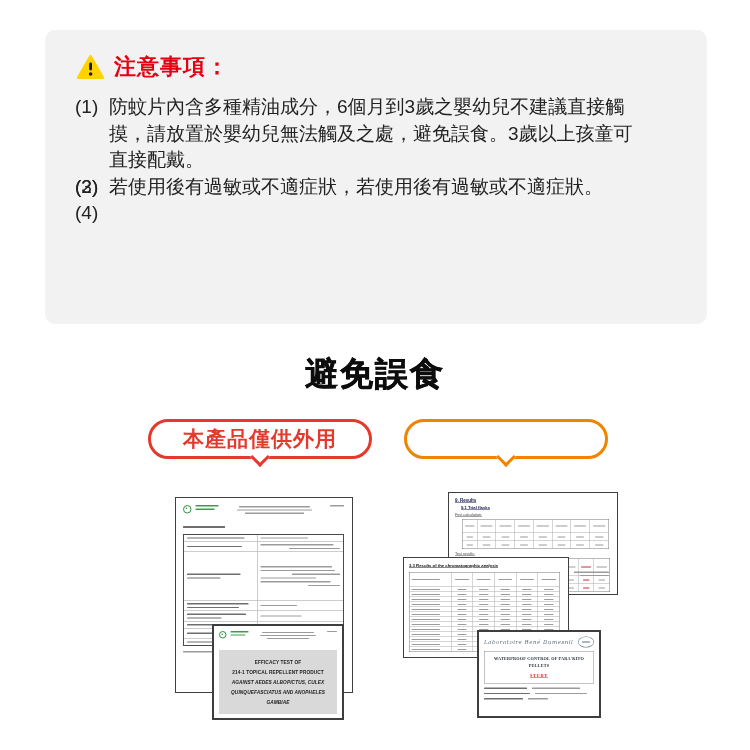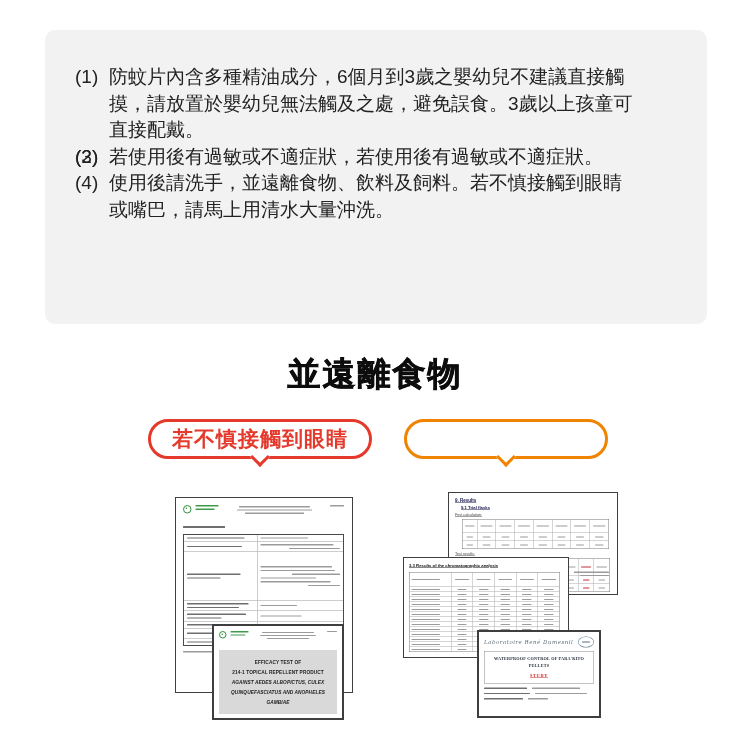--- a/index.html
+++ b/index.html
@@ -96,46 +96,54 @@
   .wp-box{border:1.2px solid #888;margin-top:7px;padding:8px 6px 9px;text-align:center;}
   .wp-title{font-family:"Liberation Serif",serif;font-size:8.5px;font-weight:700;color:#1d2736;letter-spacing:.4px;line-height:1.6;}
   .wp-study{display:inline-block;margin-top:7px;font-size:8.5px;font-weight:700;color:#cc1f1f;text-decoration:underline;letter-spacing:1.5px;font-family:"Liberation Serif",serif;}
   .kv{display:flex;align-items:center;gap:10px;margin-top:8px;}
   .notes{position:absolute;right:14px;bottom:34px;display:flex;flex-direction:column;gap:4px;align-items:flex-end;}
 </style>
 </head>
 <body>
 
 <div class="notice">
+  <div class="notice-head">
+    <span>
+      <svg width="27" height="25" viewBox="0 0 27 25">
+        <path d="M13.5 1.5 L25.5 22.5 H1.5 Z" fill="#ffd200" stroke="#ffd200" stroke-width="3" stroke-linejoin="round"></path>
+        <rect x="12.2" y="7.5" width="2.8" height="8" rx="1.4" fill="#181818"></rect>
+        <circle cx="13.6" cy="19" r="1.8" fill="#181818"></circle>
+      </svg>
+    </span>
+    <span class="notice-title">注意事項：</span>
+  </div>
   <div class="notice-list">
     <div class="notice-item">
       <span class="num">(1)</span>
       <span class="txt">防蚊片內含多種精油成分，6個月到3歲之嬰幼兒不建議直接觸
 摸，請放置於嬰幼兒無法觸及之處，避免誤食。3歲以上孩童可
 直接配戴。</span>
     </div>
     <div class="notice-item">
       <span class="num">(2)</span>
     </div>
     <div class="notice-item">
       <span class="num">(3)</span>
       <span class="txt">若使用後有過敏或不適症狀，若使用後有過敏或不適症狀。</span>
     </div>
     <div class="notice-item">
       <span class="num">(4)</span>
-      <span class="txt">使用後請洗手，並遠離食物、飲料及飼料。若不慎接觸到眼睛
-或嘴巴，請馬上用清水大量沖洗。</span>
     </div>
   </div>
 </div>
 
-<div class="section-title">並遠離食物</div>
+<div class="section-title">避免誤食</div>
 
 <div class="bubble red">
-  <span>若不慎接觸到眼睛</span>
+  <span>本產品僅供外用</span>
   <span class="tail"></span>
 </div>
 <div class="bubble orange">
   <span class="tail"></span>
 </div>
 
 <div class="docs">
 
   <div class="doc" id="docA">
     <div class="inner2x">

